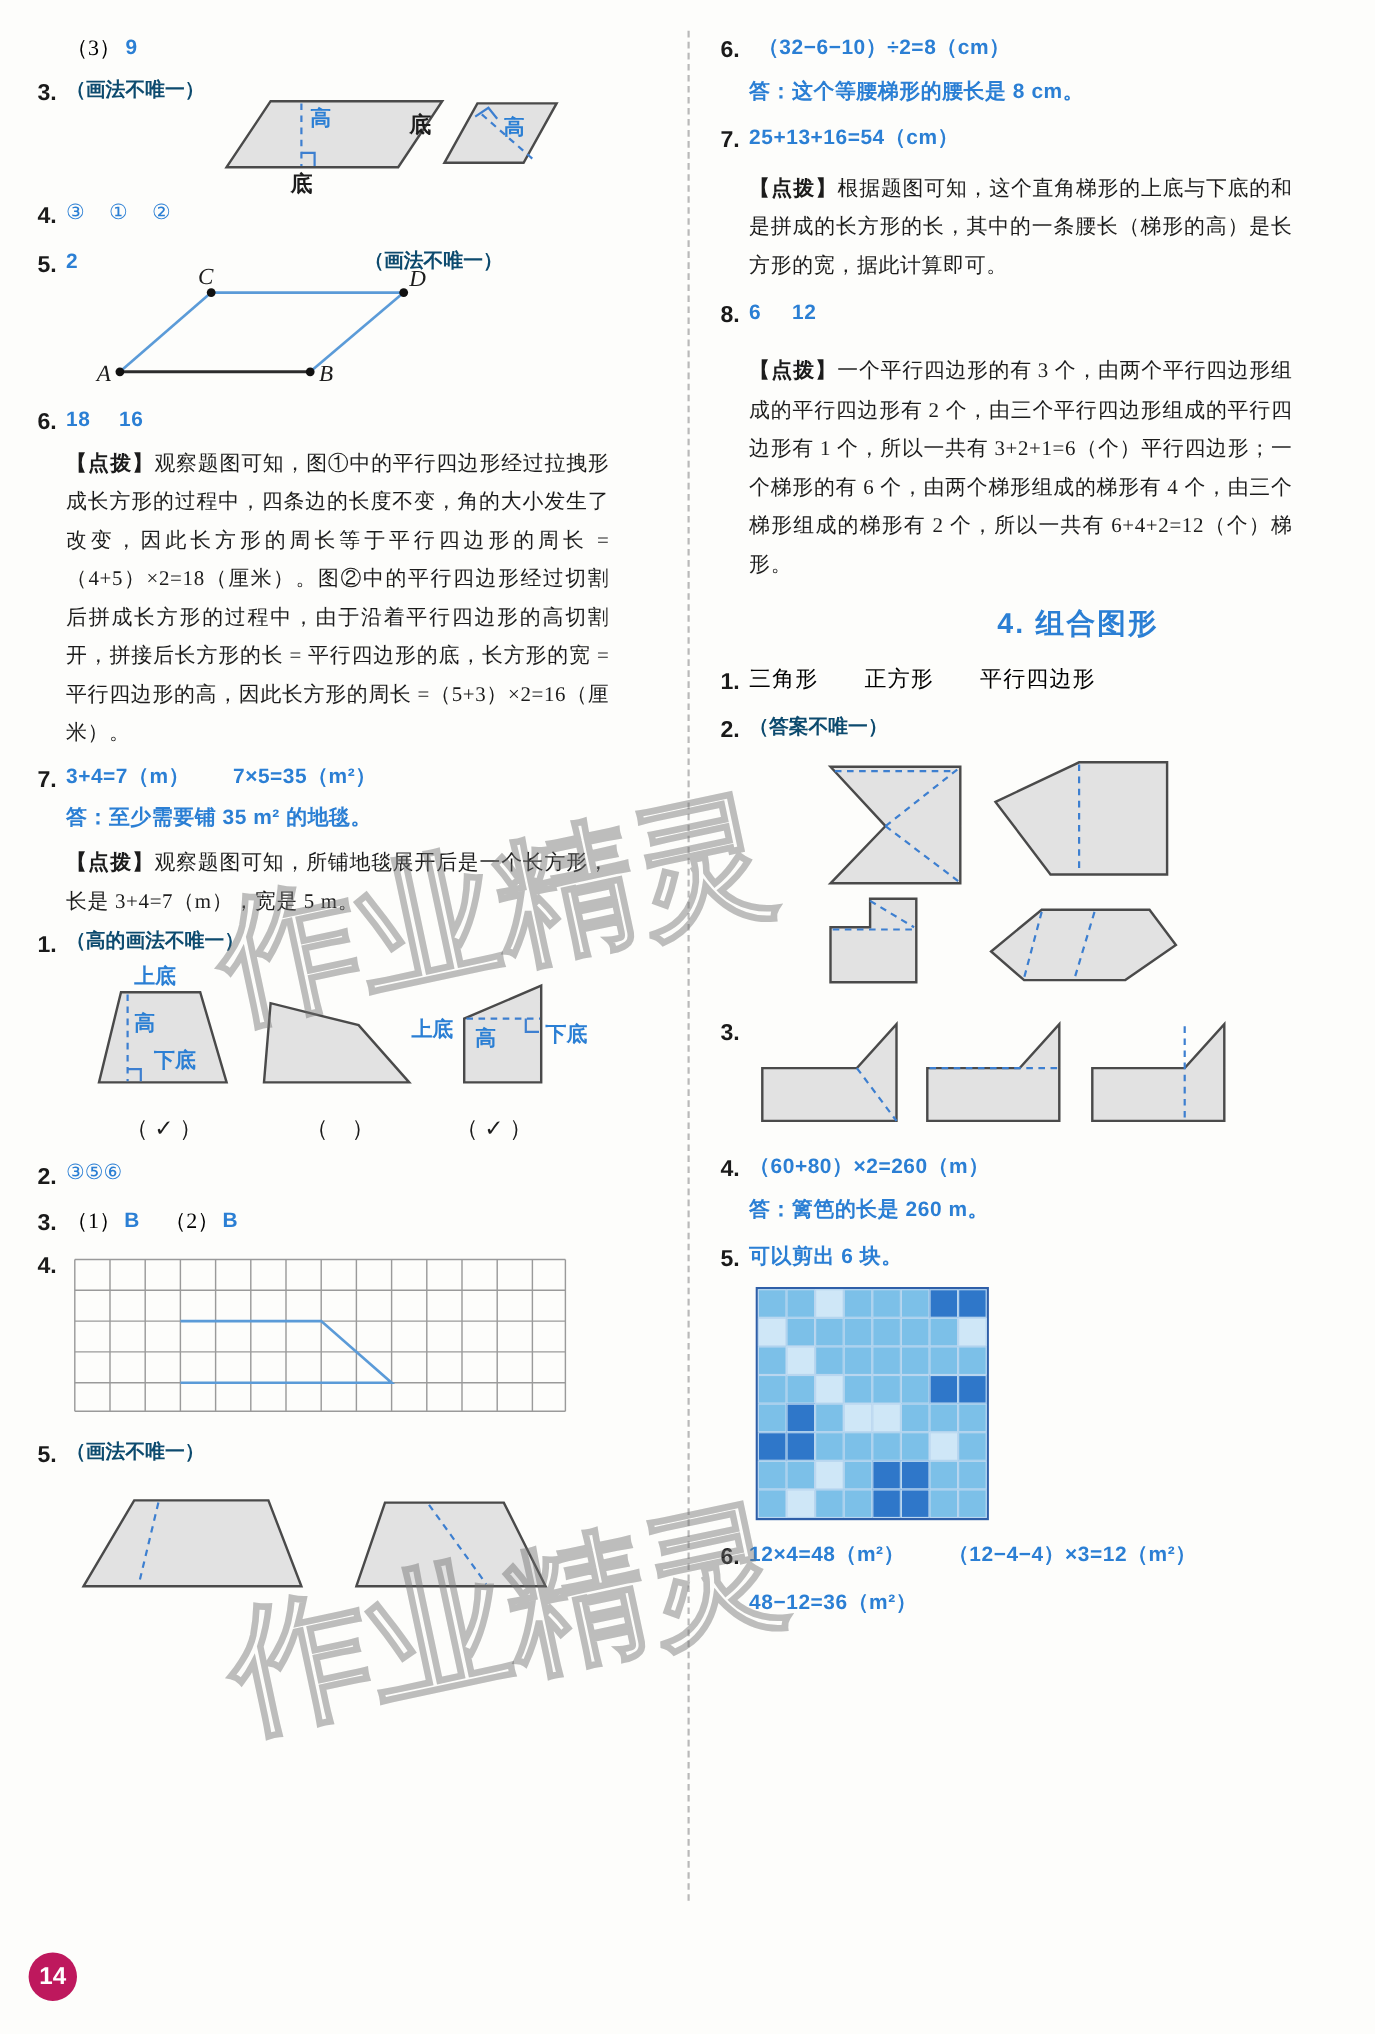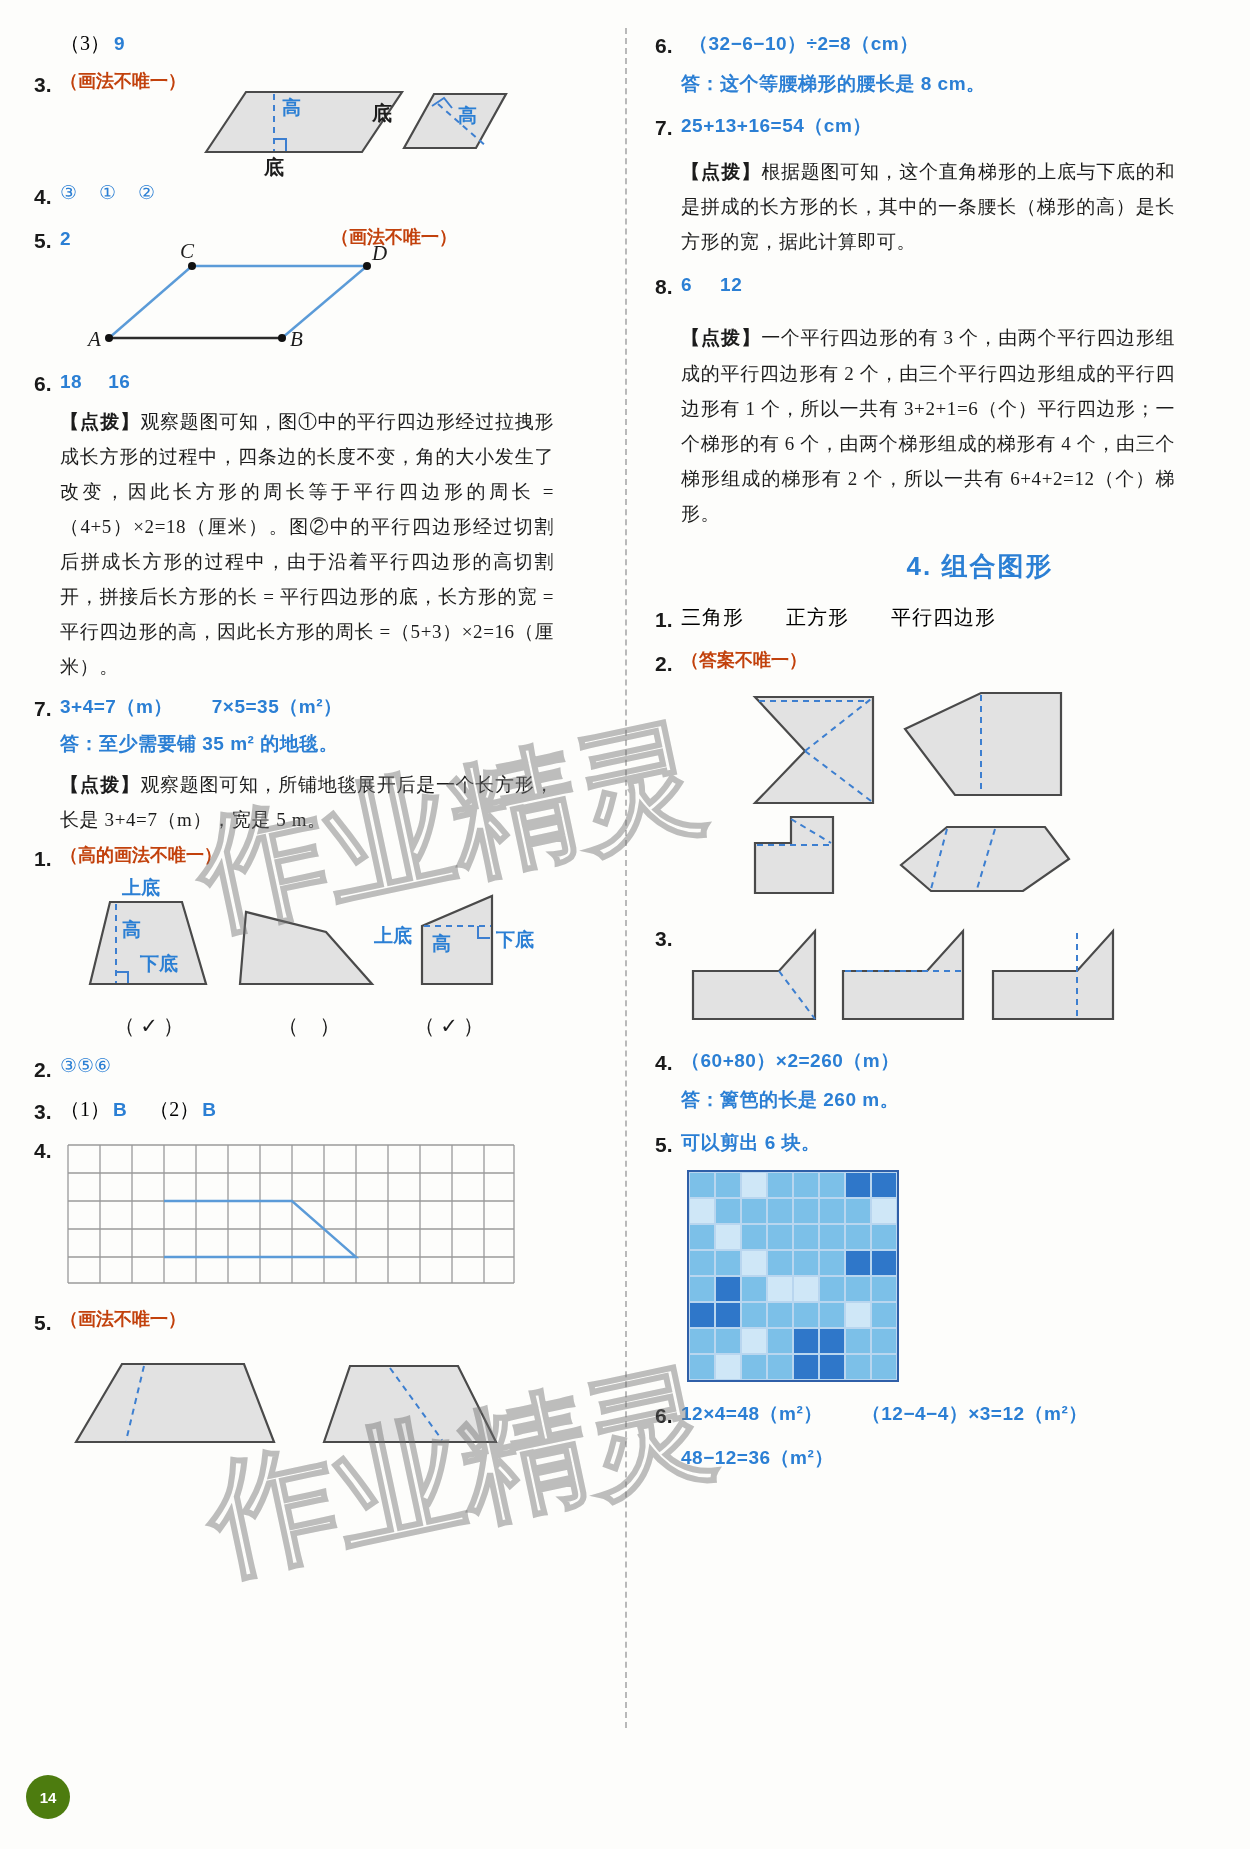--- a/index.html
+++ b/index.html
@@ -48,21 +48,21 @@
   }
   .ans {
     color: #2b7fd4;
     font-family: "Liberation Sans", sans-serif;
     font-weight: bold;
     font-size: 19px;
     line-height: 1.5;
     letter-spacing: .5px;
   }
   .blue-note {
-    color: #c2410c;
+    color: #0c4a6e;
     font-family: "Liberation Sans", sans-serif;
     font-weight: bold;
     font-size: 18px;
   }
   .para {
     font-size: 19px;
     line-height: 1.85;
     color: #1c1c1c;
     text-align: justify;
     text-justify: inter-ideograph;
@@ -133,25 +133,25 @@
   
   .mosaic { border: 2px solid #2f5fa8; display: grid; }
   .mosaic div { width: 100%; height: 100%; box-sizing: border-box; border: 1px solid #b9d6ef; }
 
   
   .pagenum {
     position: absolute;
     left: 26px; bottom: 30px;
     width: 44px; height: 44px;
     border-radius: 50%;
-    background: #4d7c0f;
+    background: #be185d;
     color: #fff;
     font-family: "Liberation Sans", sans-serif;
     font-weight: bold;
-    font-size: 15px;
+    font-size: 22px;
     display: flex; align-items: center; justify-content: center;
   }
 
   
   .wm {
     position: absolute;
     font-family: "Liberation Sans", sans-serif;
     font-weight: bold;
     color: transparent;
     -webkit-text-stroke: 2px rgba(110,110,110,.45);

